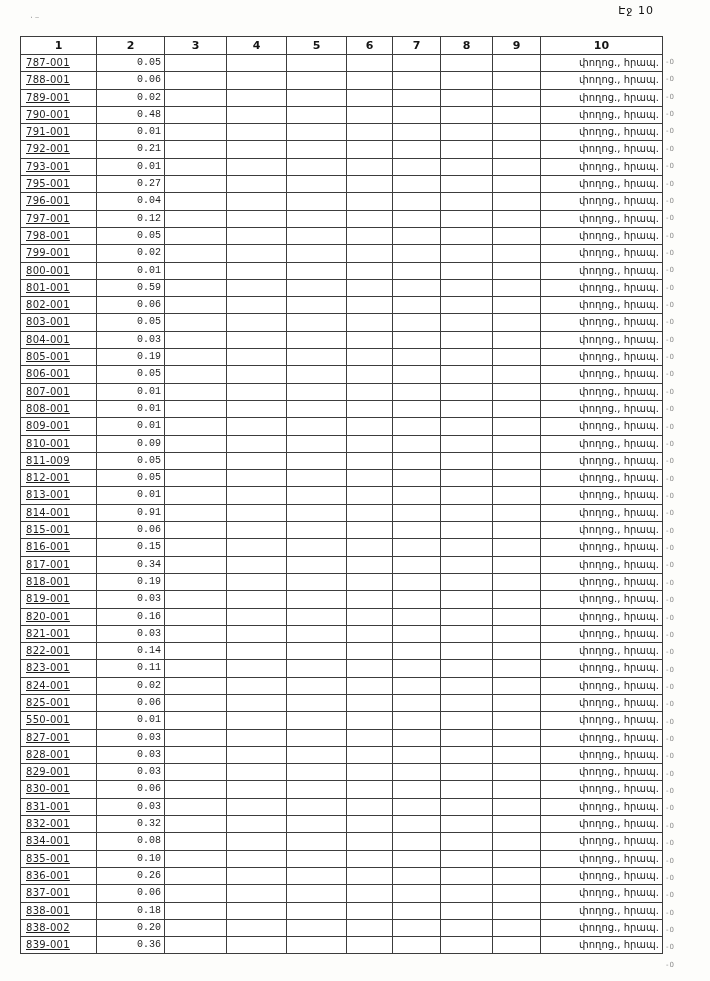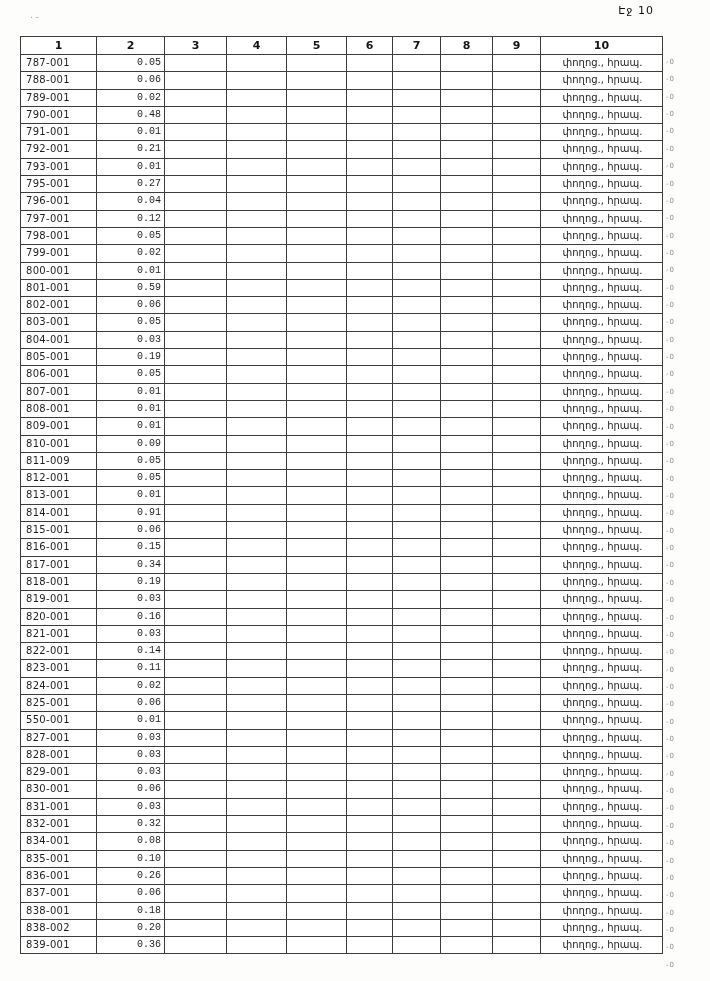--- a/index.html
+++ b/index.html
@@ -64,23 +64,23 @@
   col.w1  { width: 76px; }
   col.w2  { width: 68px; }
   col.w3  { width: 62px; }
   col.w4  { width: 60px; }
   col.w5  { width: 60px; }
   col.w6  { width: 46px; }
   col.w7  { width: 48px; }
   col.w8  { width: 52px; }
   col.w9  { width: 48px; }
   col.w10 { width: 122px; }
-  td.col1  { text-align: left;  padding-left: 5px; letter-spacing: 0.3px; }
+  td.col1  { text-align: left;  padding-left: 5px; letter-spacing: 0.3px; text-decoration: underline; }
   td.col2  { text-align: right; font-family: Liberation Mono, monospace; }
-  td.col10 { text-align: center; padding-left: 5px; color: #232323; }
+  td.col10 { text-align: right; padding-left: 5px; color: #232323; }
   .margin-marks {
     position: absolute;
     left: 666px;
     top: 54px;
     width: 30px;
     display: flex;
     flex-direction: column;
   }
   .margin-marks span {
     display: block;

